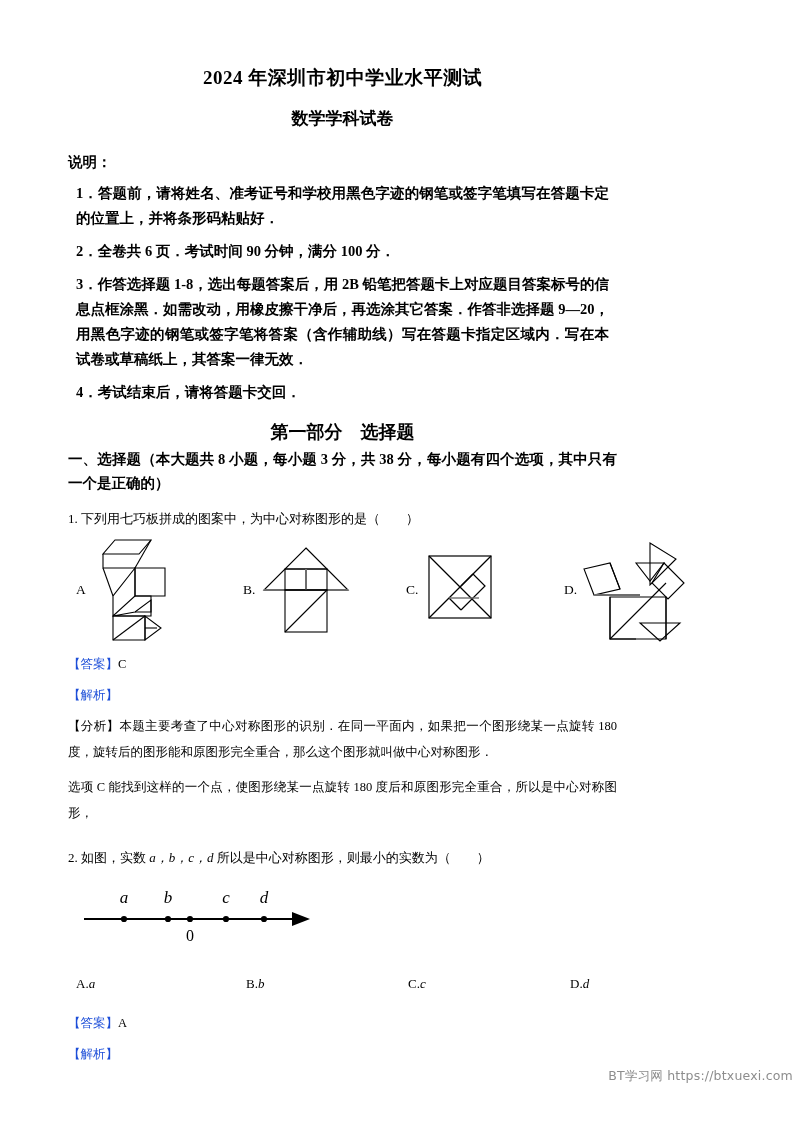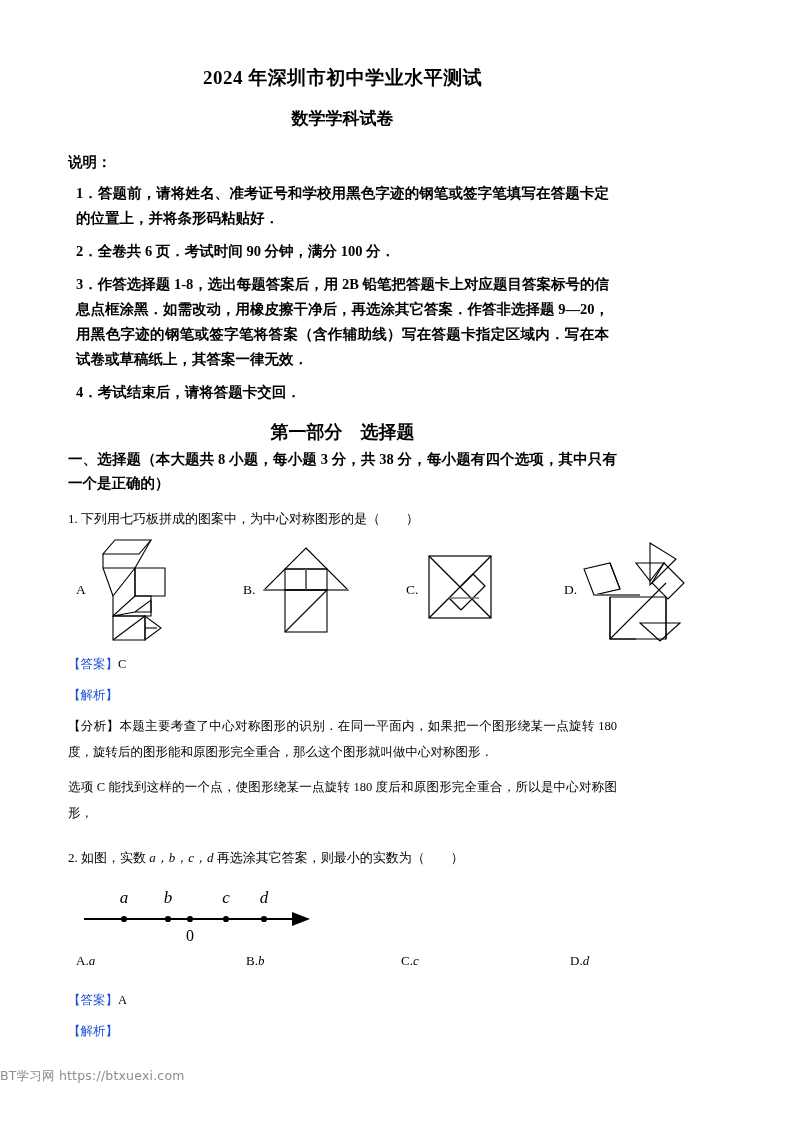--- a/index.html
+++ b/index.html
@@ -129,42 +129,42 @@
     text-align: justify;
     text-justify: inter-ideograph;
   }
   .analysis-block { padding-top: 9px; }
   .detail-block { padding-top: 10px; }
 
   
   .opts-row {
     position: relative;
     height: 22px;
-    margin-top: 0;
+    margin-top: 23px;
     font-size: 13px;
   }
   .opt {
     position: absolute;
     top: 0;
     white-space: nowrap;
   }
 
   
   .numline-wrap {
     margin-top: 10px;
     margin-left: 6px;
   }
 
   
   .footer {
     position: absolute;
     left: 0;
     top: 1068px;
     width: 793px;
-    text-align: left;
+    text-align: right;
     font-family: "DejaVu Sans", sans-serif;
     font-size: 12.5px;
     color: #8d8d8d;
     letter-spacing: 0.2px;
   }
 </style>
 </head>
 <body>
 
 <div class="page">
@@ -265,21 +265,21 @@
   </p>
 
   <div class="analysis-block">
     <p class="analysis-line"><span>【分析】</span><span>本题主要考查了中心对称图形的识别．在同一平面内，如果把一个图形绕某一点旋转 180 度，旋转后的图形能和原图形完全重合，那么这个图形就叫做中心对称图形．</span></p>
   </div>
 
   <div class="detail-block">
     <p class="analysis-line">选项 C 能找到这样的一个点，使图形绕某一点旋转 180 度后和原图形完全重合，所以是中心对称图形，</p>
   </div>
 
-  <p class="question-stem" style="padding-top:22px;"><span>2. 如图，实数 </span><i>a，b，c，d</i><span> 再选涂其它答案，则最小的实数为（　　）</span></p>
+  <p class="question-stem" style="padding-top:22px;"><span>2. 如图，实数 </span><i>a，b，c，d</i><span> 所以是中心对称图形，则最小的实数为（　　）</span></p>
 
   <div class="numline-wrap">
     <svg width="260" height="70" viewBox="0 0 260 70">
       <g>
 
         <line x1="10" y1="40" x2="218" y2="40" stroke="#000" stroke-width="2.2"></line>
         <polygon points="218,33 236,40 218,47" fill="#000"></polygon>
 
         <circle cx="50" cy="40" r="3.1" fill="#000"></circle>
         <circle cx="94" cy="40" r="3.1" fill="#000"></circle>
@@ -292,21 +292,21 @@
         <text class="numline-lbl" x="152" y="24" text-anchor="middle" font-family="Liberation Serif, serif" font-style="italic" font-size="17">c</text>
         <text class="numline-lbl" x="190" y="24" text-anchor="middle" font-family="Liberation Serif, serif" font-style="italic" font-size="17">d</text>
         <text x="116" y="62" text-anchor="middle" font-family="Liberation Serif, serif" font-size="16">0</text>
       </g>
     </svg>
   </div>
 
   <div class="opts-row">
     <span class="opt" style="left:8px;"><span>A.</span><i>a</i></span>
     <span class="opt" style="left:178px;"><span>B.</span><i>b</i></span>
-    <span class="opt" style="left:333px;"><span>C.</span><i>c</i></span>
+    <span class="opt" style="left:340px;"><span>C.</span><i>c</i></span>
     <span class="opt" style="left:502px;text-align:right;"><span>D.</span><i>d</i></span>
   </div>
 
   <p class="ans-line" style="padding-top:16px;">
     <span class="marker">【答案】</span><span>A</span>
   </p>
   <p class="ans-line">
     <span class="marker">【解析】</span>
   </p>
 

